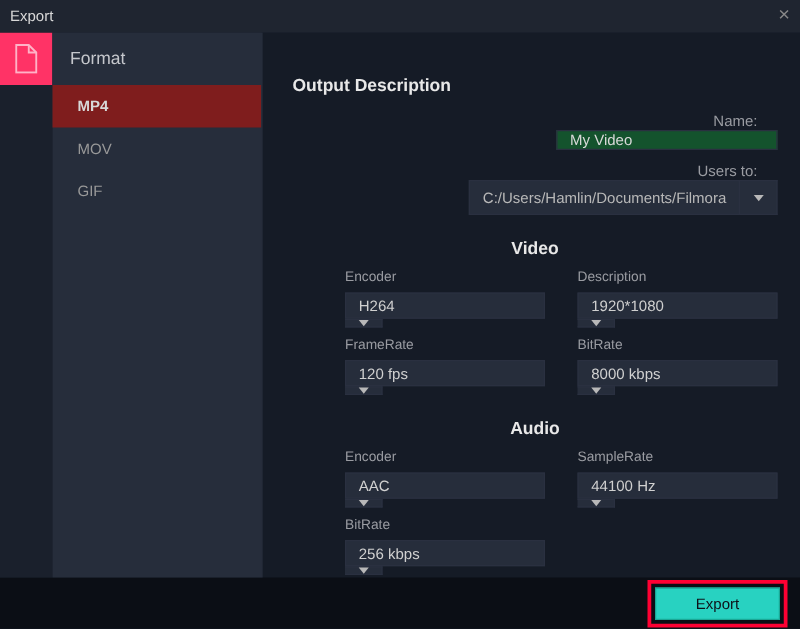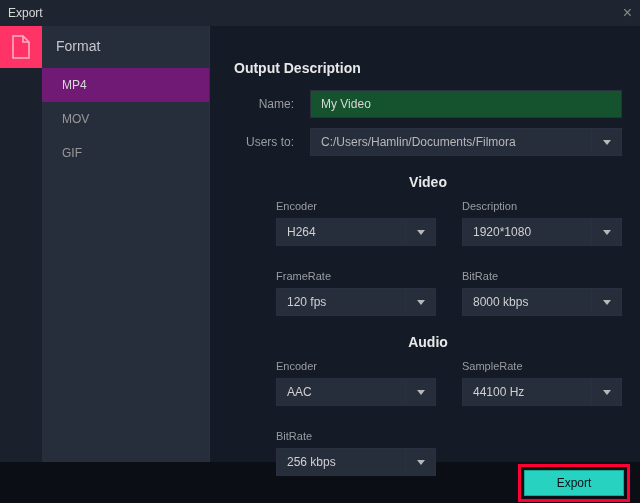--- a/index.html
+++ b/index.html
@@ -7,34 +7,34 @@
 .titlebar { height: 26px; background: #1f2530; display: flex; align-items: center; padding: 0 8px; position: relative; }
 .titlebar-title { font-size: 12px; color: #d8d8d8; }
 .close-btn { position: absolute; right: 8px; top: 4px; color: #888; font-size: 16px; cursor: pointer; }
 .main { display: flex; height: 436px; }
 .tab-strip { width: 42px; background: #1a202c; }
 .tab-btn { width: 42px; height: 42px; background: #ff3366; display: flex; align-items: center; justify-content: center; cursor: pointer; }
 .tab-btn svg { width: 20px; height: 24px; }
 .sidebar { width: 167px; background: #262d3b; }
 .sidebar-header { font-size: 14px; color: #c5c7cc; padding: 12px 14px 14px 14px; background: #262d3b; }
 .sidebar-item { padding: 10px 20px; font-size: 12px; color: #999; cursor: pointer; }
-.sidebar-item.active { background: #701a75; color: #d8d8d8; }
+.sidebar-item.active { background: #7f1d1d; color: #d8d8d8; font-weight: bold; }
 .content { flex: 1; padding: 14px 18px 10px 24px; border-left: 1px solid #2b3240; }
 .section-title { font-size: 14px; font-weight: bold; color: #e8e8e8; margin-bottom: 14px; margin-top: 20px; }
 .section-title.sub { margin-top: 18px; margin-bottom: 10px; text-align: center; }
-.form-row { display: flex; align-items: center; margin-bottom: 10px; }
+.form-row { display: flex; align-items: flex-end; margin-bottom: 10px; flex-direction: column; }
 .form-label { width: 76px; text-align: right; padding-right: 16px; font-size: 12px; color: #9a9ca2; }
 .text-input { flex: 1; height: 28px; background: #14532d; border: 1px solid #2a3040; color: #d8d8d8; padding: 0 10px; font-size: 12px; }
 .path-wrap { flex: 1; display: flex; }
 .path-display { flex: 1; height: 28px; background: #262d3b; border: 1px solid #2a3040; color: #b8b8b8; padding: 0 10px; font-size: 12px; display: flex; align-items: center; white-space: nowrap; overflow: hidden; }
 .path-btn { width: 30px; height: 28px; background: #262d3b; border: 1px solid #2a3040; border-left: none; display: flex; align-items: center; justify-content: center; cursor: pointer; }
-.grid2 { display: grid; grid-template-columns: 1fr 1fr; gap: 24px 26px; padding-left: 42px; }
+.grid2 { display: grid; grid-template-columns: 1fr 1fr; gap: 8px 26px; padding-left: 42px; }
 .field-col { display: flex; flex-direction: column; }
 .field-label { font-size: 11px; color: #9a9ca2; margin-bottom: 6px; }
-.select-wrap { display: flex; height: 28px; }
+.select-wrap { display: flex; height: 28px; flex-direction: column; }
 .select-val { flex: 1; background: #262d3b; border: 1px solid #2a3040; color: #d0d0d0; font-size: 12px; padding: 0 10px; display: flex; align-items: center; }
 .select-btn { width: 30px; background: #262d3b; border: 1px solid #2a3040; border-left: none; display: flex; align-items: center; justify-content: center; cursor: pointer; }
 .chev { width: 0; height: 0; border-left: 4px solid transparent; border-right: 4px solid transparent; border-top: 5px solid #b8b8b8; }
 .footer { height: 41px; background: #0b0e15; display: flex; align-items: center; justify-content: flex-end; padding-right: 10px; }
 .export-highlight { border: 3px solid #ff0033; padding: 3px; }
 .export-btn { width: 100px; height: 26px; background: #28d2c1; color: #0e1118; font-size: 12px; display: flex; align-items: center; justify-content: center; cursor: pointer; border: 1px solid #1aa896; }
 </style>
 </head>
 <body>
 

